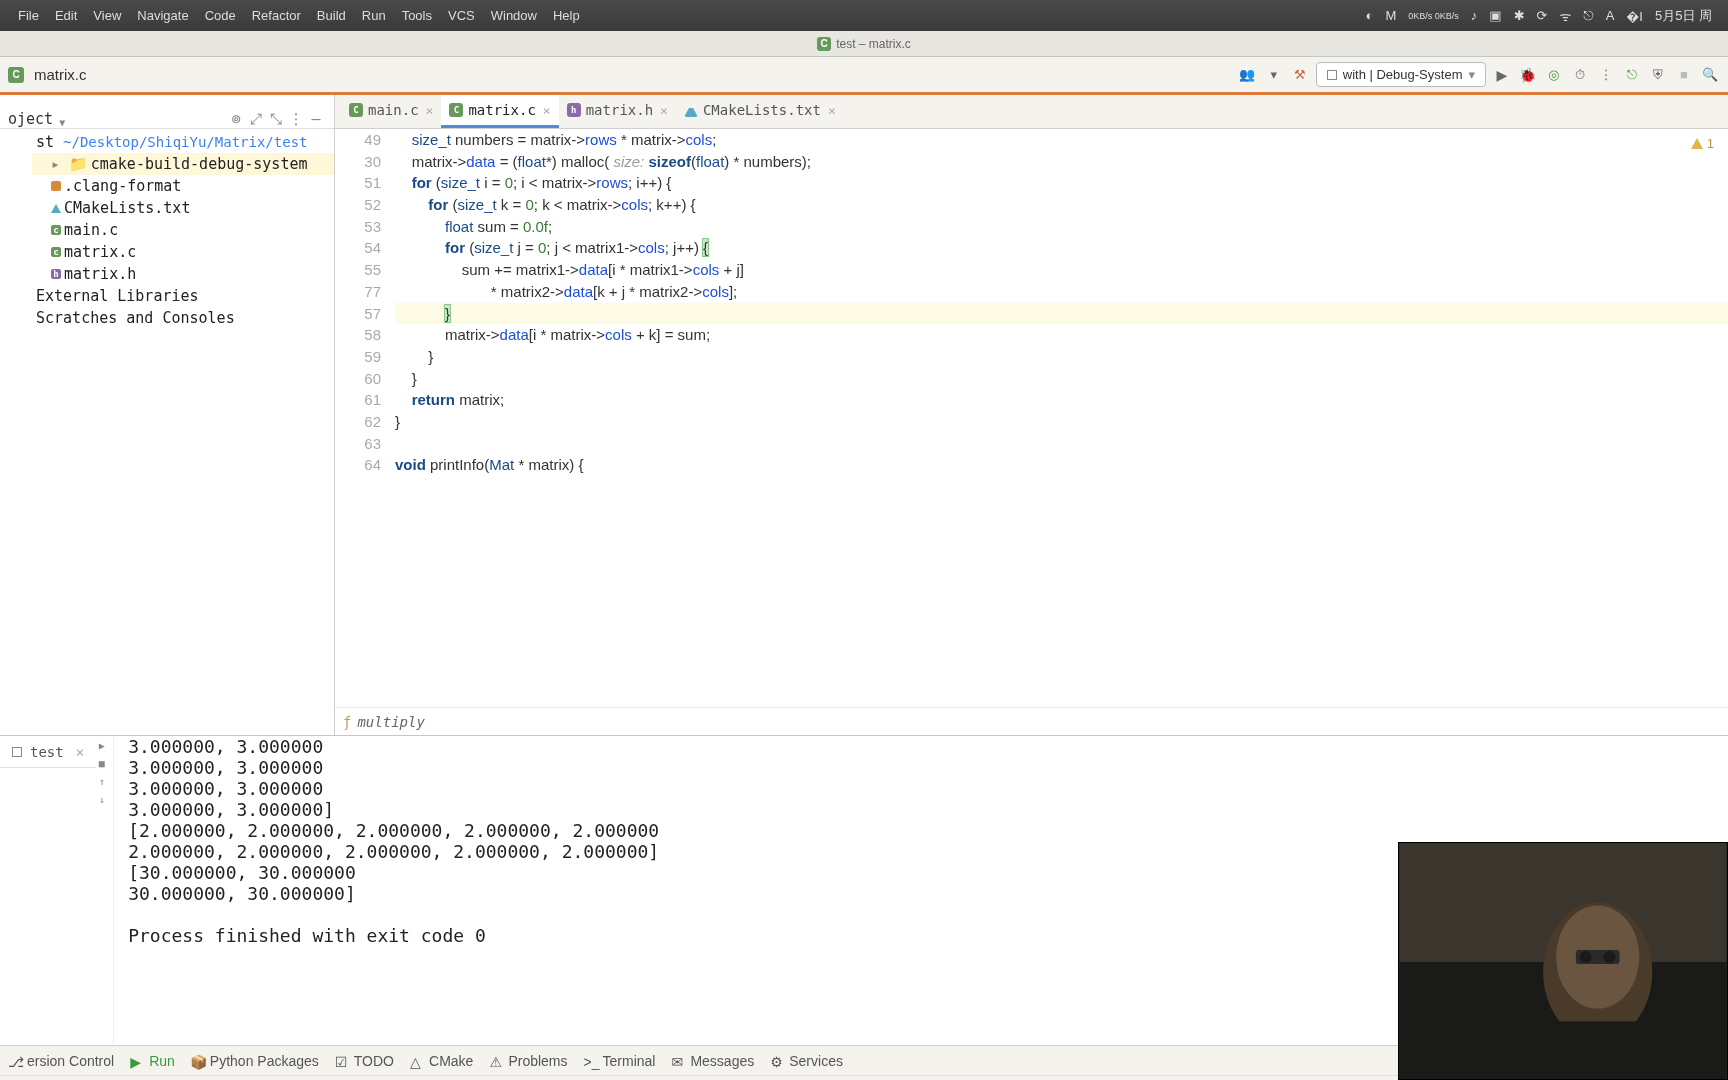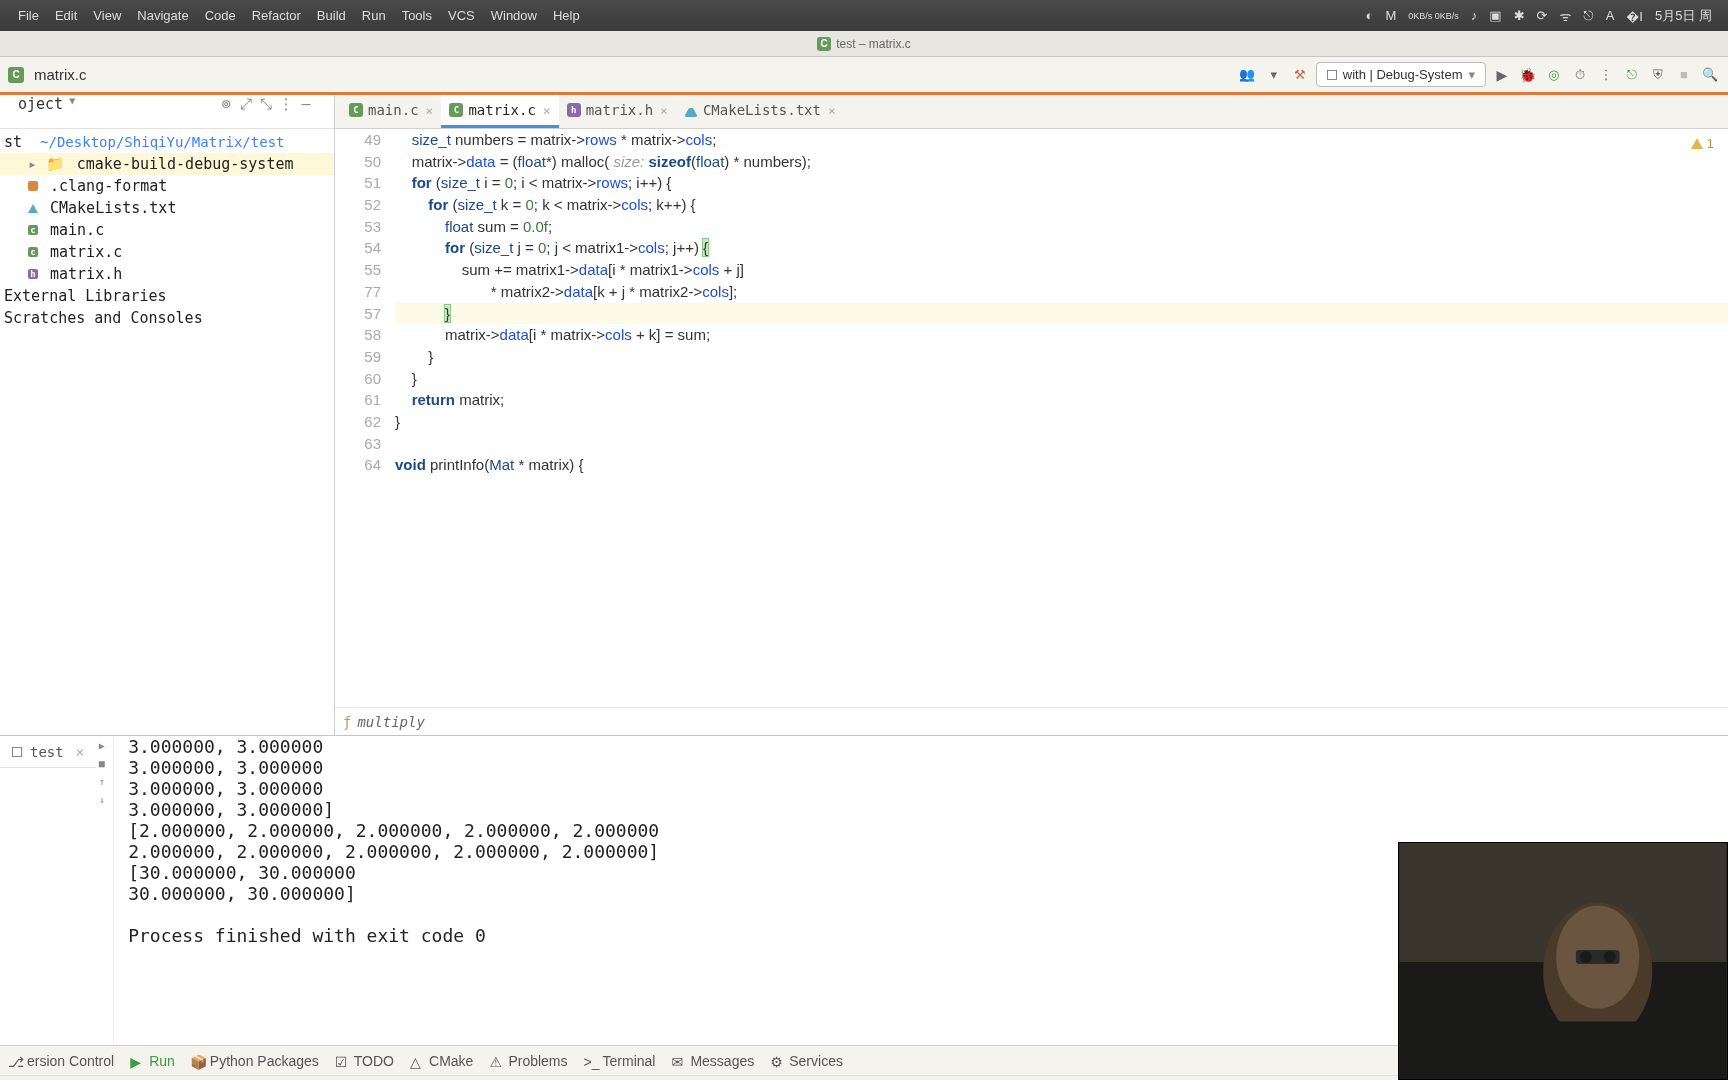--- a/index.html
+++ b/index.html
@@ -24,27 +24,27 @@
     .config-select { border:1px solid #bbb; border-radius:4px; padding:4px 10px; background:#fff; display:flex; align-items:center; gap:6px; font-size:13px; color:#333;}
     .config-select .sq { width:10px; height:10px; border:1.5px solid #888;}
     .run-btn { color:#3a9d3a; font-size:14px; }
     .debug-btn { color:#3a9d3a; font-size:14px; }
     
     
     .main { display:flex; height: 640px; }
     
     
     .project { width: 335px; background:#fff; border-right:1px solid #d0d0d0; font-family:"Menlo",monospace; font-size:15px; color:#333; overflow:hidden;}
-    .project-header { height: 34px; display:flex; align-items:flex-start; padding:0 18px; border-bottom:1px solid #e0e0e0;}
+    .project-header { height: 34px; display:flex; align-items:flex-end; padding:0 8px; border-bottom:1px solid #e0e0e0;}
     .project-header .title { font-size:15px; color:#333; }
     .project-header .chev { margin: 0 6px; color:#888; font-size:10px;}
     .project-header .spacer { flex:1; }
     .project-header .ph-icon { width:20px; color:#888; text-align:center; cursor:pointer;}
     .tree { padding: 2px 0; }
-    .tree-row { padding: 2px 4px; white-space:nowrap; display:flex; align-items:center; gap:12px;}
+    .tree-row { padding: 2px 4px; white-space:nowrap; display:flex; align-items:center; gap:3px;margin-left:32px;}
     .tree-row.hl { background:#fff8d8; }
     .tree-row .indent1 { width: 12px; display:inline-block;}
     .tree-row .file-label { color:#222; }
     .tree-row .path-label { color:#3b82f6; font-size:14px; margin-left:6px;}
     .color-dot { width:10px; height:10px; border-radius:2px; display:inline-block; }
     .dot-orange{ background:#d68a3a;}
     .dot-green{ background:#659a5a; color:#fff; font-size:9px; font-weight:bold; text-align:center;}
     .dot-purple{ background:#8a6aa8; color:#fff; font-size:9px; font-weight:bold; text-align:center;}
     .dot-tri { width:0;height:0;border-left:5px solid transparent;border-right:5px solid transparent;border-bottom:9px solid #5aa8c8;}
     
@@ -227,21 +227,21 @@
         </div>
         <div class="tab">
           <span class="tab-badge badge-tri"></span>
           <span>CMakeLists.txt</span>
           <span class="close">×</span>
         </div>
       </div>
     <div class="code-area">
       <div class="gutter" id="gutter">
           <div class="gl">49</div>
-          <div class="gl">50</div>
+          <div class="gl">30</div>
           <div class="gl">51</div>
           <div class="gl">52</div>
           <div class="gl">53</div>
           <div class="gl">54</div>
           <div class="gl">55</div>
           <div class="gl">77</div>
           <div class="gl">57</div>
           <div class="gl">58</div>
           <div class="gl">59</div>
           <div class="gl">60</div>

